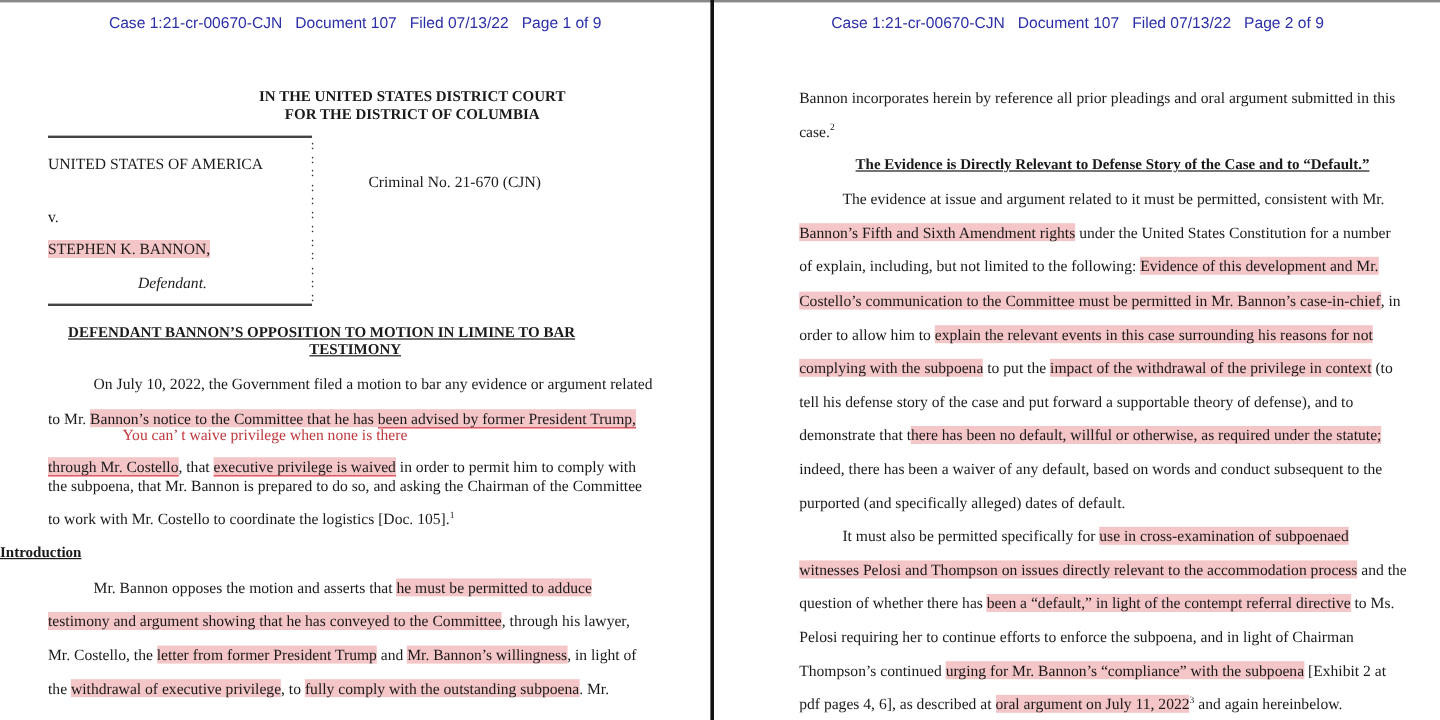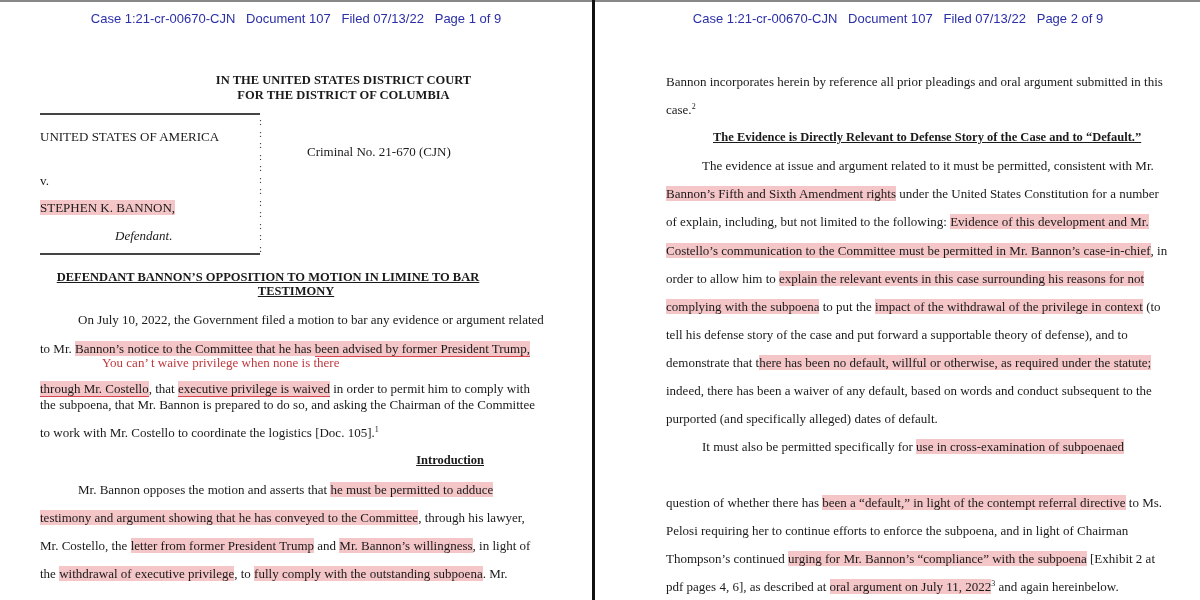--- a/index.html
+++ b/index.html
@@ -76,21 +76,21 @@
   </div>
   <div class="line annot" style="left:102px; top:355px;">You can’  t waive privilege when none is there</div>
   <div class="line" style="left:40px; top:381px;">
     <span class="hl ul-red">through Mr. Costello</span><span>, that </span><span class="hl ul-red">executive privilege is waived</span><span> in order to permit him to comply with</span>
   </div>
   <div class="line" style="left:40px; top:397px;">the subpoena, that Mr. Bannon is prepared to do so, and asking the Chairman of the Committee</div>
   <div class="line" style="left:40px; top:425px;">
     <span>to work with Mr. Costello to coordinate the logistics  [Doc. 105].</span><span class="sup">1</span>
   </div>
 
-  <div class="abs" style="left:0; width:484px; text-align:right; top:453px; font-weight:bold; text-decoration:underline; font-size:12.5px;">Introduction</div>
+  <div class="abs" style="left:0; width:484px; text-align:left; top:453px; font-weight:bold; text-decoration:underline; font-size:12.5px;">Introduction</div>
 
   <div class="line" style="left:78px; top:482px;">
     <span>Mr. Bannon opposes the motion and asserts that </span><span class="hl">he must be permitted to adduce</span>
   </div>
   <div class="line" style="left:40px; top:510px;">
     <span class="hl">testimony and argument showing that he has conveyed to the Committee</span><span>, through his lawyer,</span>
   </div>
   <div class="line" style="left:40px; top:538px;">
     <span>Mr. Costello, the </span><span class="hl">letter from former President Trump</span><span> and </span><span class="hl">Mr. Bannon’s willingness</span><span>, in light of</span>
   </div>
@@ -128,20 +128,23 @@
     <span class="hl">complying with the subpoena</span><span> to put the </span><span class="hl">impact of the withdrawal of the privilege in context</span><span> (to</span>
   </div>
   <div class="line" style="left:70px; top:355px;">
     <span>demonstrate that t</span><span class="hl">here has been no default, willful or otherwise, as required under the statute;</span>
   </div>
   <div class="line" style="left:70px; top:383px;">indeed, there has been a waiver of any default, based on words and conduct subsequent to the</div>
   <div class="line" style="left:70px; top:411px;">purported (and specifically alleged) dates of default.</div>
   <div class="line" style="left:106px; top:439px;">
     <span>It must also be permitted specifically for </span><span class="hl">use in cross-examination of subpoenaed</span>
   </div>
+  <div class="line" style="left:70px; top:467px;">
+    <span class="hl">witnesses Pelosi and Thompson on issues directly relevant to the accommodation process</span><span> and the</span>
+  </div>
   <div class="line" style="left:70px; top:495px;">
     <span>question of whether there has </span><span class="hl">been a “default,” in light of the contempt referral directive</span><span> to Ms.</span>
   </div>
   <div class="line" style="left:70px; top:523px;">Pelosi requiring her to continue efforts to enforce the subpoena, and in light of Chairman</div>
   <div class="line" style="left:70px; top:551px;">
     <span>Thompson’s continued </span><span class="hl">urging for Mr. Bannon’s “compliance” with the subpoena</span><span> [Exhibit 2 at</span>
   </div>
   <div class="line" style="left:70px; top:579px;">
     <span>pdf pages 4, 6], as described at </span><span class="hl">oral argument on July 11, 2022</span><span class="sup">3</span><span> and again hereinbelow.</span>
   </div>

